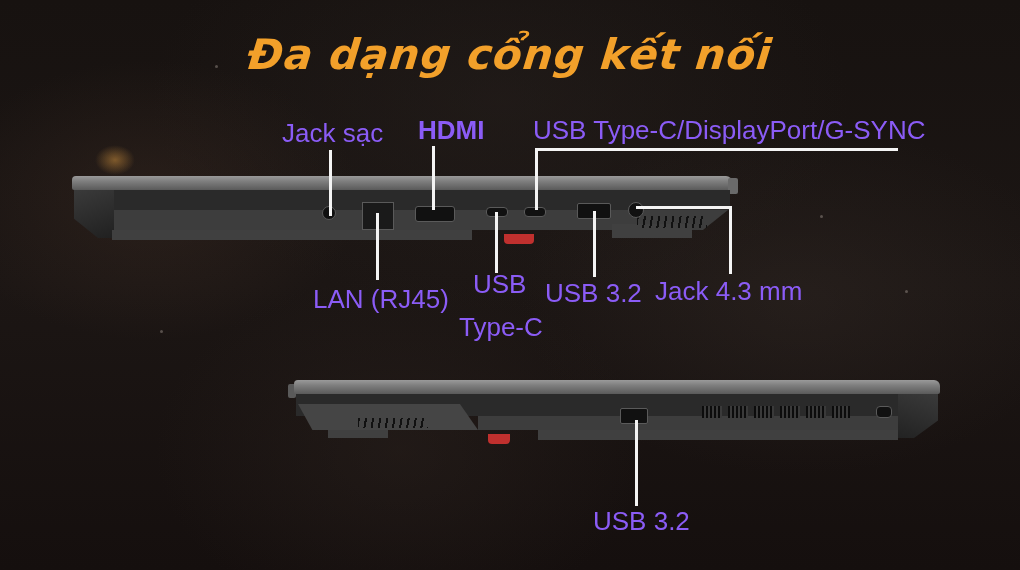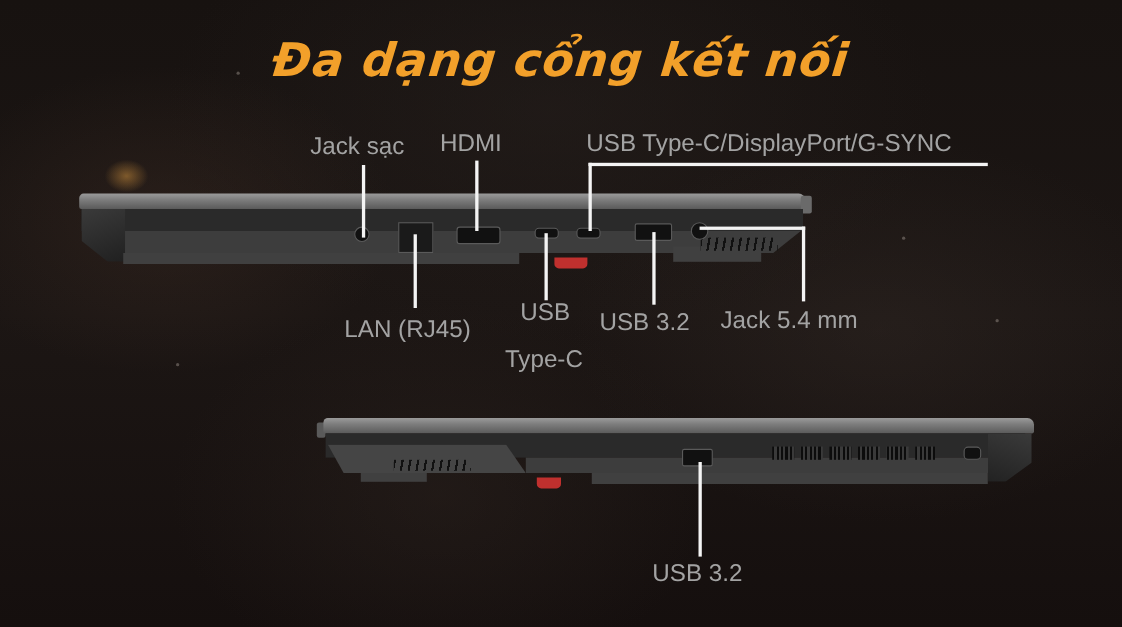--- a/index.html
+++ b/index.html
@@ -20,21 +20,21 @@
     .speck { position: absolute; width: 3px; height: 3px; border-radius: 50%; background: rgba(200,190,180,0.35); }
     .gold-fleck { position: absolute; left: 95px; top: 145px; width: 40px; height: 30px; background: radial-gradient(ellipse, rgba(200,140,60,0.55), transparent 70%); }
 
     .title {
       position: absolute; left: 0; right: 0; top: 30px; text-align: center;
       font-family: "DejaVu Sans", sans-serif; font-weight: bold; font-style: italic;
       font-size: 42px; color: #f2a02a; letter-spacing: 1px;
       transform: skewX(-6deg);
     }
 
-    .label { position: absolute; color: #a3a3a3; font-size: 22px; line-height: 26px; white-space: nowrap; }
+    .label { position: absolute; color: #8b5cf6; font-size: 26px; line-height: 26px; white-space: nowrap; }
     .line-v { position: absolute; width: 3px; background: #f4f4f4; }
     .line-h { position: absolute; height: 3px; background: #f4f4f4; }
 
     
     .laptop { position: absolute; }
     .lid { position: absolute; background: linear-gradient(180deg, #9a9a9a 0%, #7d7d7d 40%, #5a5a5a 100%); border-radius: 4px 6px 2px 2px; }
     .body-top { position: absolute; background: #2a2a2a; }
     .body-mid { position: absolute; background: #3d3d3d; }
     .foot { position: absolute; background: #404040; }
     .port { position: absolute; background: #111; border: 1px solid #5a5a5a; }
@@ -70,40 +70,40 @@
   <div class="port" style="left:343px;top:30px;width:38px;height:14px;border-radius:3px;"></div>
   <div class="port" style="left:414px;top:31px;width:20px;height:8px;border-radius:4px;"></div>
   <div class="port" style="left:452px;top:31px;width:20px;height:8px;border-radius:4px;"></div>
   <div class="port" style="left:505px;top:27px;width:32px;height:14px;border-radius:2px;"></div>
   <div class="port" style="left:556px;top:26px;width:14px;height:14px;border-radius:50%;"></div>
 </div>
 
 <div class="label" style="left:282px;top:120px;">Jack sạc</div>
 <div class="line-v" style="left:329px;top:150px;height:66px;"></div>
 
-<div class="label" style="left:400px;top:117px;">HDMI</div>
+<div class="label" style="left:418px;top:117px;font-weight:bold;">HDMI</div>
 <div class="line-v" style="left:432px;top:146px;height:64px;"></div>
 
 <div class="label" style="left:533px;top:117px;">USB Type-C/DisplayPort/G-SYNC</div>
 <div class="line-h" style="left:535px;top:148px;height:3px;width:363px;"></div>
 <div class="line-v" style="left:535px;top:148px;height:62px;"></div>
 
 <div class="line-v" style="left:376px;top:213px;height:67px;"></div>
 <div class="label" style="left:313px;top:286px;">LAN (RJ45)</div>
 
 <div class="line-v" style="left:495px;top:212px;height:61px;"></div>
 <div class="label" style="left:473px;top:271px;">USB</div>
 <div class="label" style="left:459px;top:314px;">Type-C</div>
 
 <div class="line-v" style="left:593px;top:211px;height:66px;"></div>
 <div class="label" style="left:545px;top:280px;">USB 3.2</div>
 
 <div class="line-h" style="left:636px;top:206px;width:96px;"></div>
 <div class="line-v" style="left:729px;top:206px;height:68px;"></div>
-<div class="label" style="left:655px;top:278px;">Jack 5.4 mm</div>
+<div class="label" style="left:655px;top:278px;">Jack 4.3 mm</div>
 
 <div class="laptop" style="left:288px;top:378px;width:654px;height:70px;">
   <div style="position:absolute;left:0;top:6px;width:8px;height:14px;background:#5a5a5a;border-radius:2px;"></div>
   <div class="lid" style="left:6px;top:2px;width:646px;height:14px;"></div>
   <div class="body-top" style="left:8px;top:16px;width:636px;height:22px;"></div>
   <div class="body-mid" style="left:10px;top:26px;width:180px;height:26px;clip-path:polygon(0 0,90% 0,100% 100%,8% 100%);background:#454545;"></div>
   <div class="body-mid" style="left:190px;top:38px;width:430px;height:14px;"></div>
   <div style="position:absolute;left:610px;top:16px;width:40px;height:44px;background:linear-gradient(200deg,#3a3a3a,#222);clip-path:polygon(0 0,100% 0,100% 60%,40% 100%,0 100%);"></div>
   <div class="foot" style="left:40px;top:52px;width:60px;height:8px;"></div>
   <div class="foot" style="left:250px;top:52px;width:360px;height:10px;"></div>

